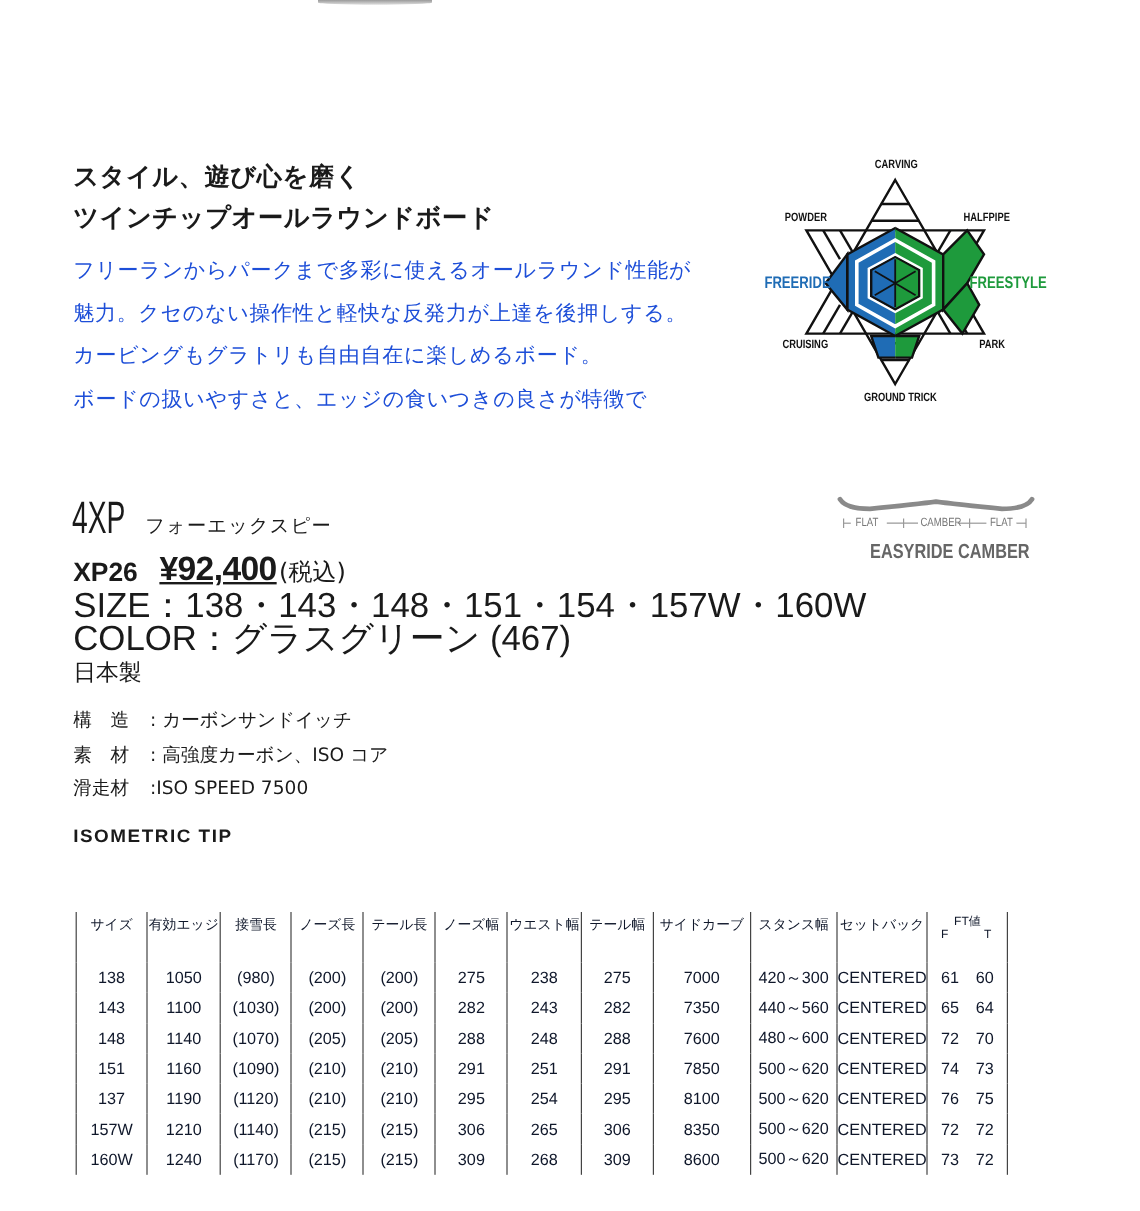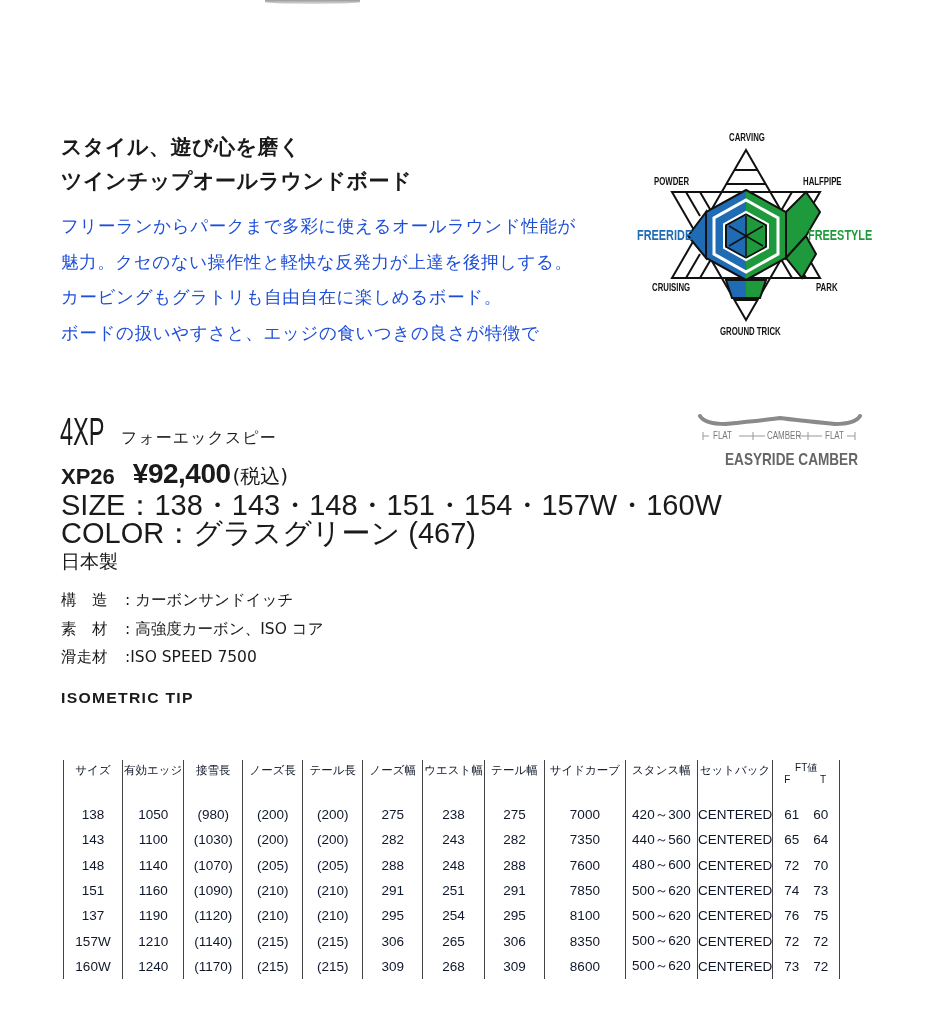--- a/index.html
+++ b/index.html
@@ -11,21 +11,21 @@
   .desc { position:absolute; left:61px; top:209px; font-size:17.5px; line-height:35.5px; letter-spacing:0.6px; color:#1d4ed8; }
   .diagram { position:absolute; left:630px; top:128px; width:240px; height:215px; }
   .diagram .lbl { position:absolute; font-family:"Liberation Sans", sans-serif; font-weight:bold; font-size:10px;
                   transform:scaleX(0.78); transform-origin:left top; color:#111; white-space:nowrap; }
   .diagram .big { font-size:14px; }
   .model { position:absolute; left:60px; top:412px; font-family:"Liberation Sans", sans-serif; font-size:38px;
            transform:scaleX(0.62); transform-origin:left top; line-height:40px; }
   .kana { position:absolute; left:121px; top:428px; font-size:16px; letter-spacing:1px; }
   .price-row { position:absolute; left:61px; top:458px; display:flex; align-items:flex-end; }
   .code { font-family:"Liberation Sans", sans-serif; font-weight:bold; font-size:22px; }
-  .price { font-family:"Liberation Sans", sans-serif; font-weight:bold; font-size:28px; margin-left:18px; letter-spacing:-0.5px; }
+  .price { font-family:"Liberation Sans", sans-serif; font-weight:bold; font-size:28px; margin-left:18px; letter-spacing:-0.5px;text-decoration:underline; }
   .tax { font-size:20px; margin-left:2px; }
   .info { position:absolute; left:61px; font-family:"Liberation Sans", sans-serif; font-size:29px; line-height:28px; }
   .specs { position:absolute; left:61px; top:586px; font-size:15.5px; line-height:28.5px; }
   .specs .k { display:inline-block; width:64px; }
   .iso-tip { position:absolute; left:61px; top:689px; font-family:"Liberation Sans", sans-serif; font-weight:bold;
              font-size:15px; letter-spacing:1.2px; transform:scaleX(1.05); transform-origin:left top; }
   .camber { position:absolute; left:695px; top:410px; width:170px; height:60px; }
   .camber .lbl { position:absolute; font-family:"Liberation Sans", sans-serif; color:#777; white-space:nowrap;
                  transform:scaleX(0.8); transform-origin:left top; }
   table.spec { position:absolute; left:63px; top:760px; border-collapse:collapse;

